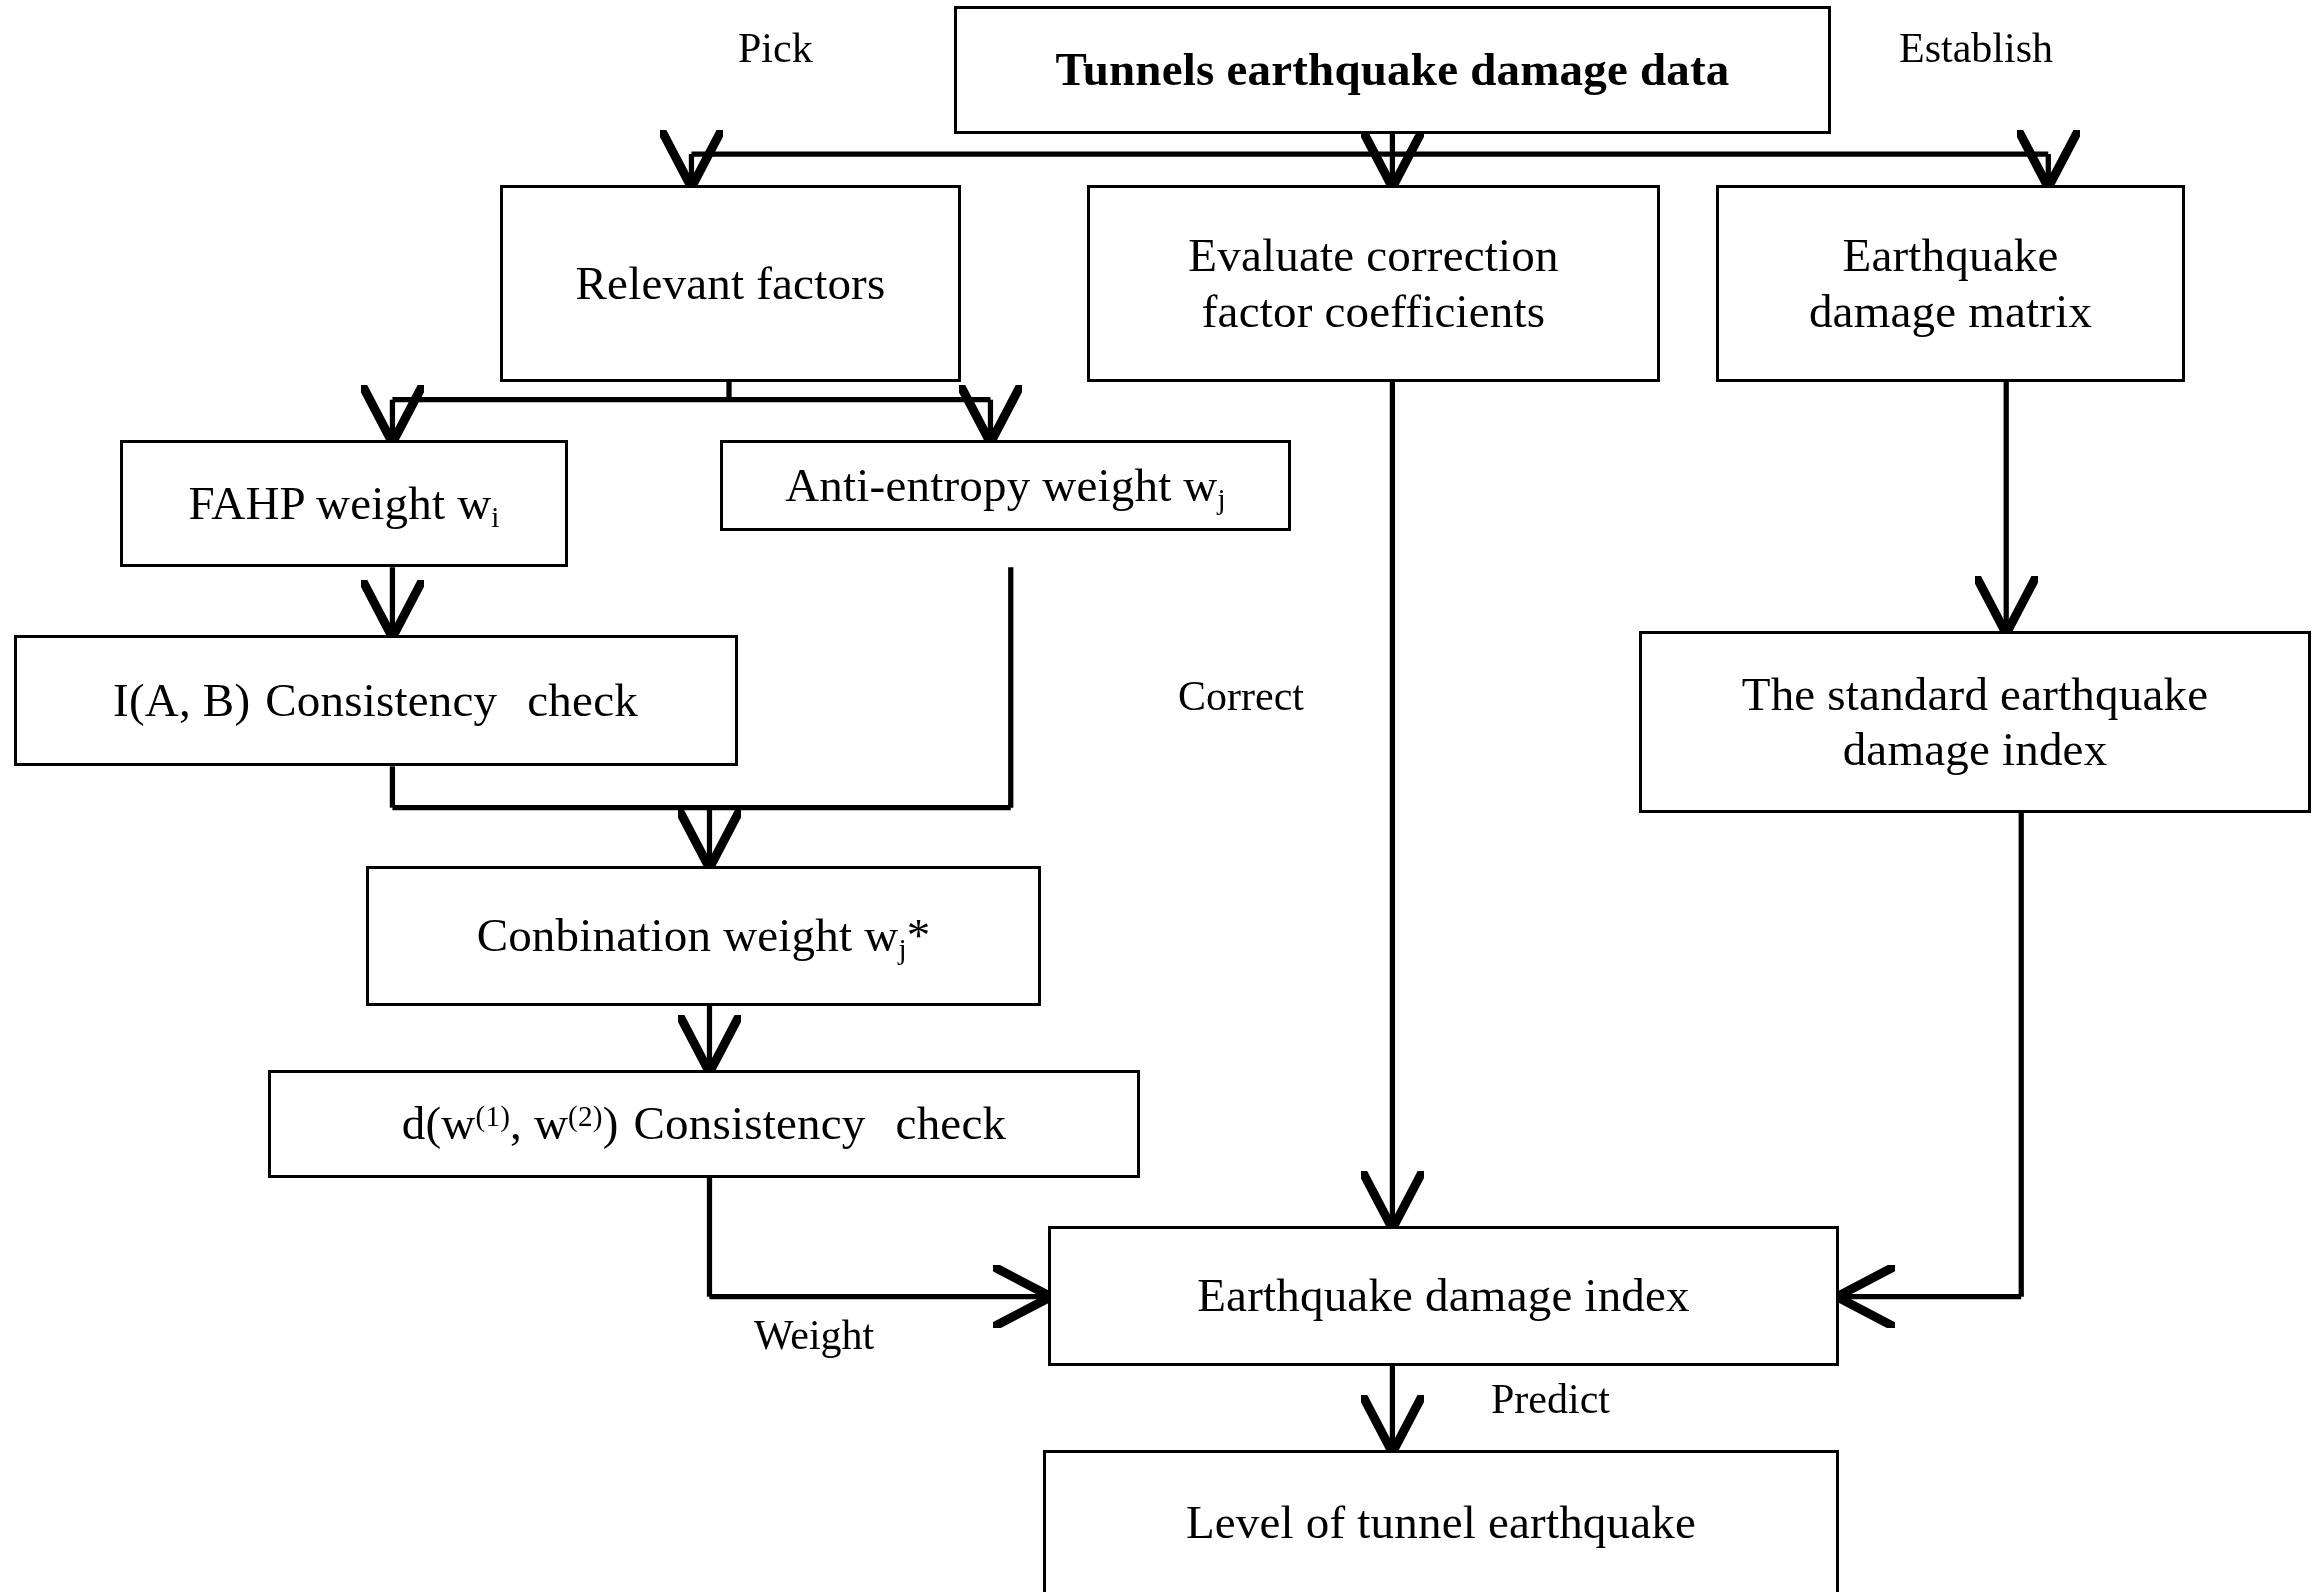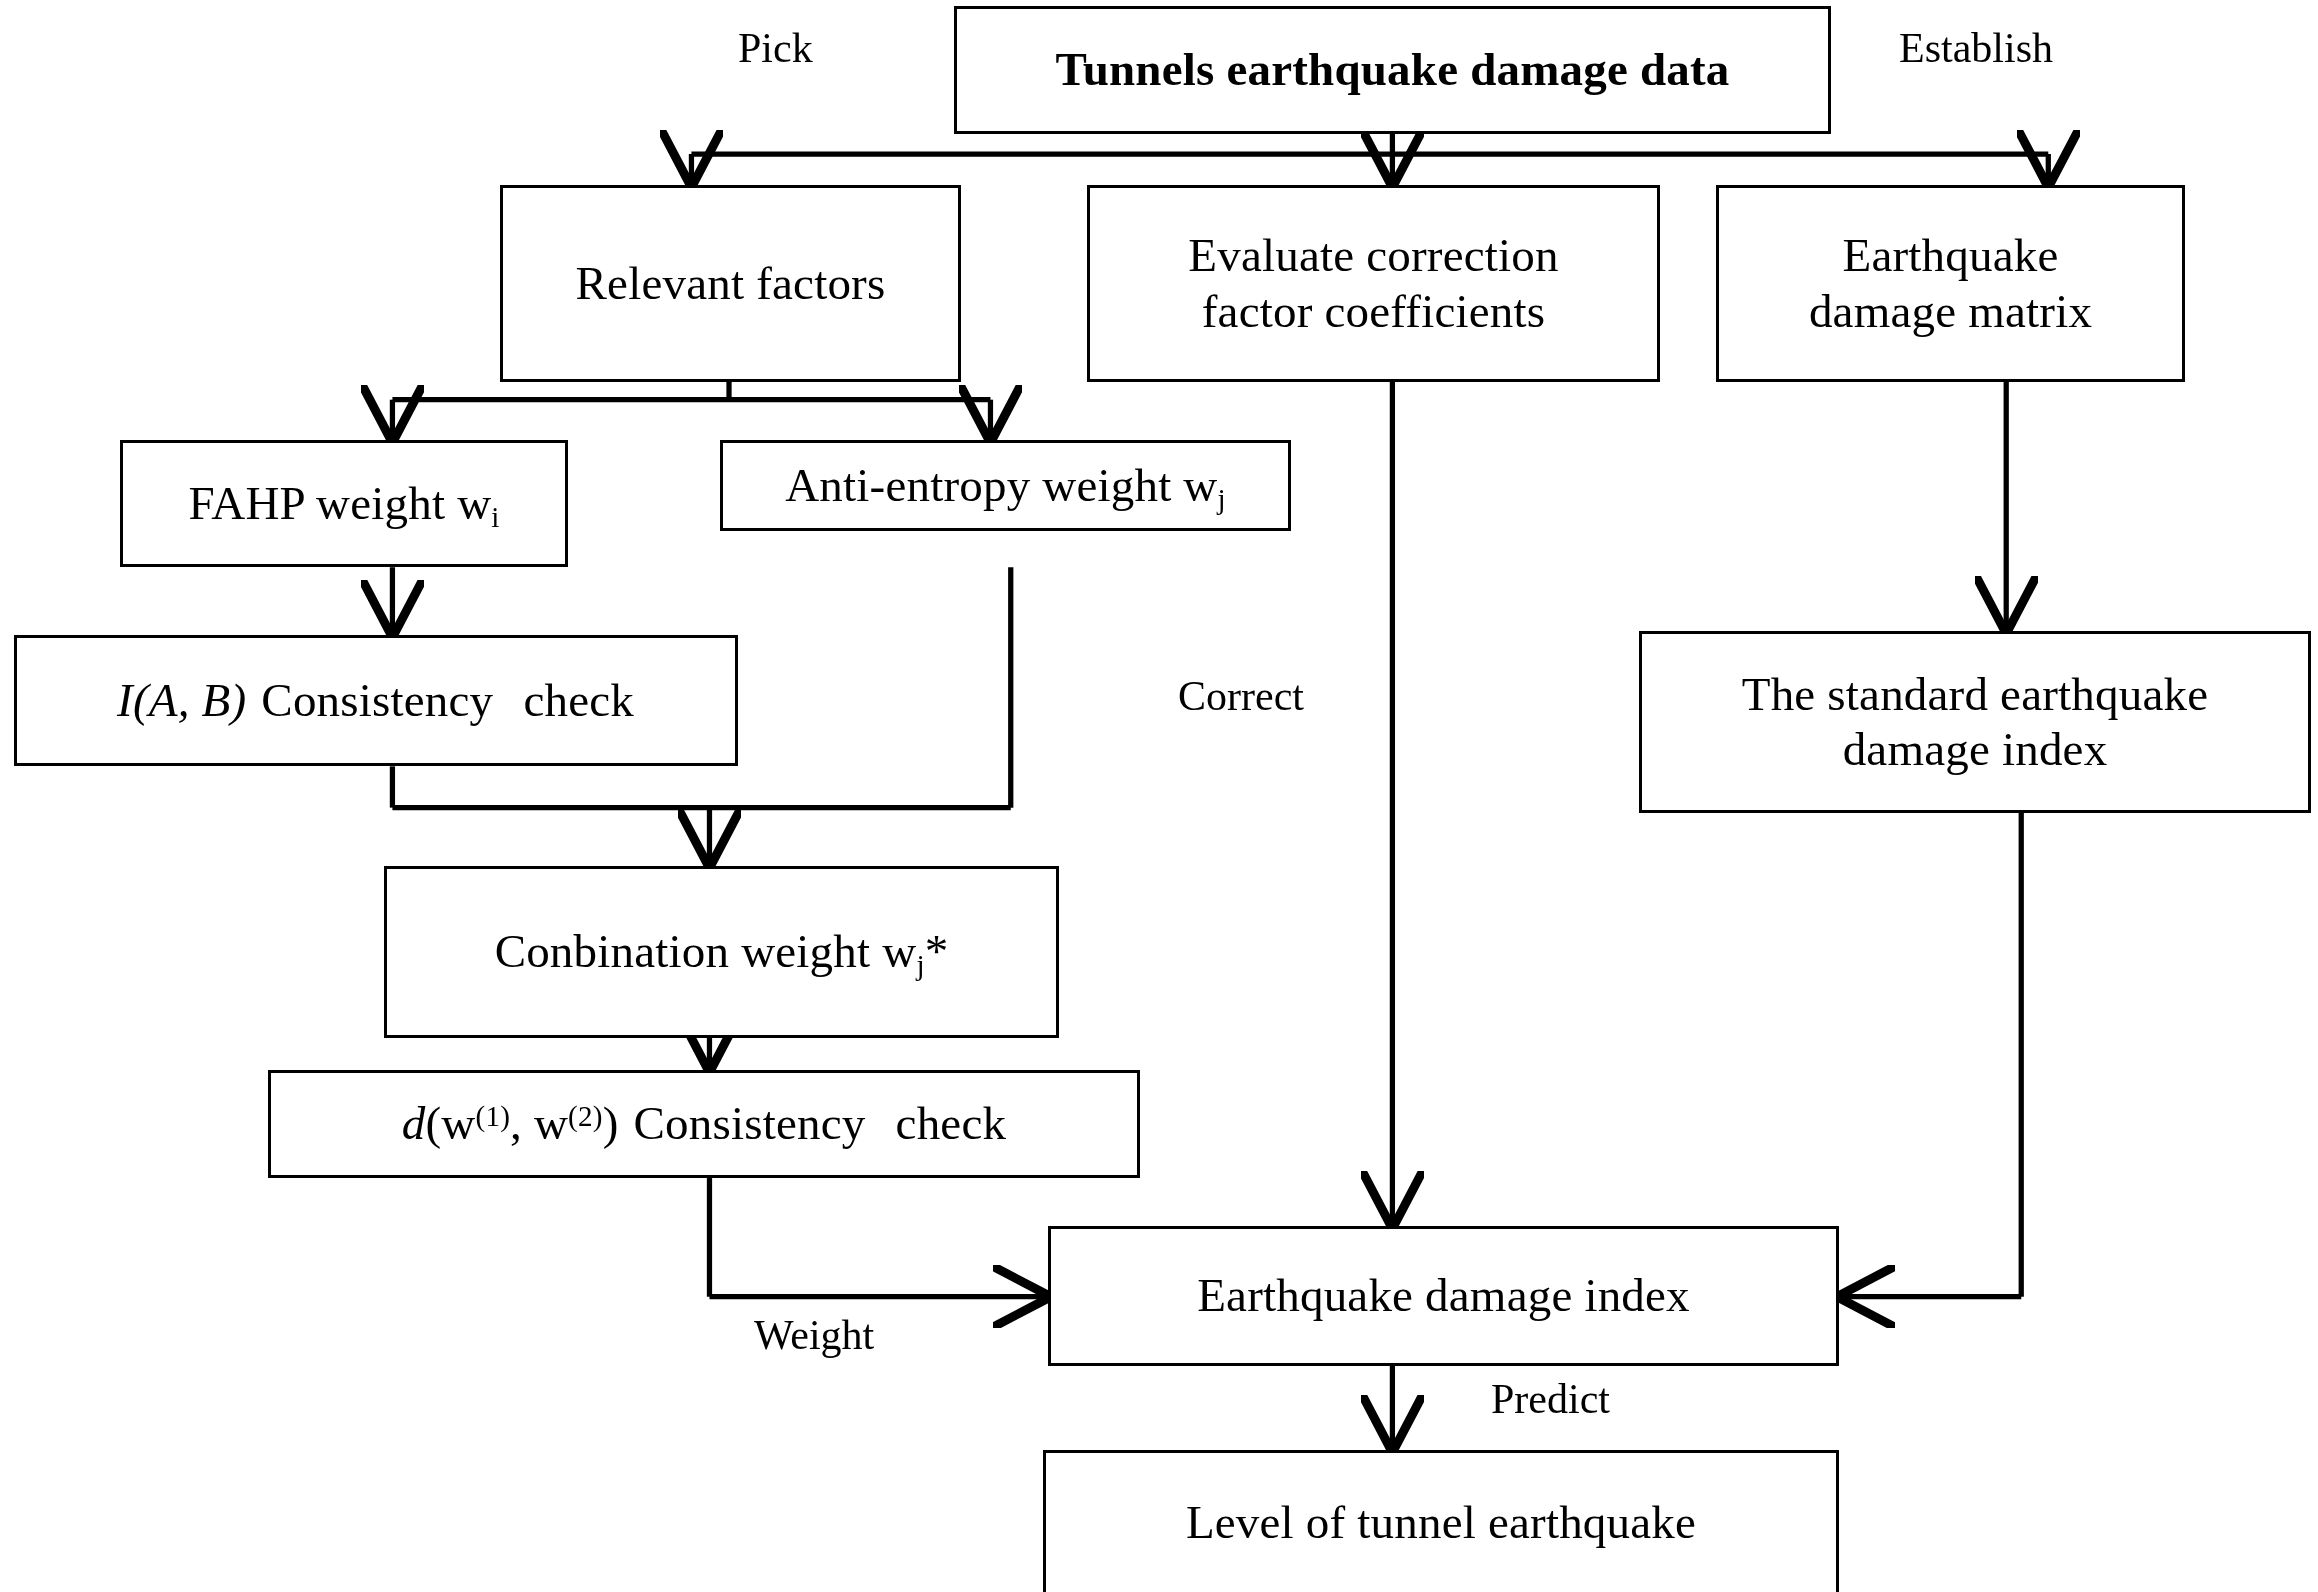--- a/index.html
+++ b/index.html
@@ -48,21 +48,21 @@
   sub {
     font-size: 0.62em;
     vertical-align: -0.28em;
     line-height: 0;
   }
   sup {
     font-size: 0.62em;
     vertical-align: 0.46em;
     line-height: 0;
   }
-  .ital { font-style: italic; }
+  .ital { }
   .sp { display: inline-block; width: 0.32em; }
 </style>
 </head>
 <body>
 
 <div id="stage">
 
   <svg class="wires" viewBox="0 0 3086 2119" aria-hidden="true">
     <defs>
       <marker id="ah" viewBox="0 0 12 12" refX="10.5" refY="6" markerWidth="12" markerHeight="12" orient="auto-start-reverse">
@@ -145,21 +145,21 @@
     <span class="txt"><span class="ital">I(A, B)</span><span class="sp"></span><span>Consistency</span><span class="sp"></span><span class="sp"></span><span>check</span></span>
   </div>
 
   <div class="node" style="left:1639px; top:631px; width:672px; height:182px;justify-content:center;">
     <span class="txt">
       <span>The standard earthquake</span><br>
       <span>damage index</span>
     </span>
   </div>
 
-  <div class="node" style="left:384px; top:866px; width:675px; height:172px;align-items:center;">
+  <div class="node" style="left:366px; top:866px; width:675px; height:140px;align-items:center;">
     <span class="txt"><span>Conbination weight w</span><sub>j</sub><span>*</span></span>
   </div>
 
   <div class="node" style="left:268px; top:1070px; width:872px; height:108px; font-size:47px;">
     <span class="txt"><span class="ital">d</span><span>(w</span><sup>(1)</sup><span>, w</span><sup>(2)</sup><span>)</span><span class="sp"></span><span>Consistency</span><span class="sp"></span><span class="sp"></span><span>check</span></span>
   </div>
 
   <div class="node" style="left:1048px; top:1226px; width:791px; height:140px;">
     <span class="txt">Earthquake damage index</span>
   </div>

